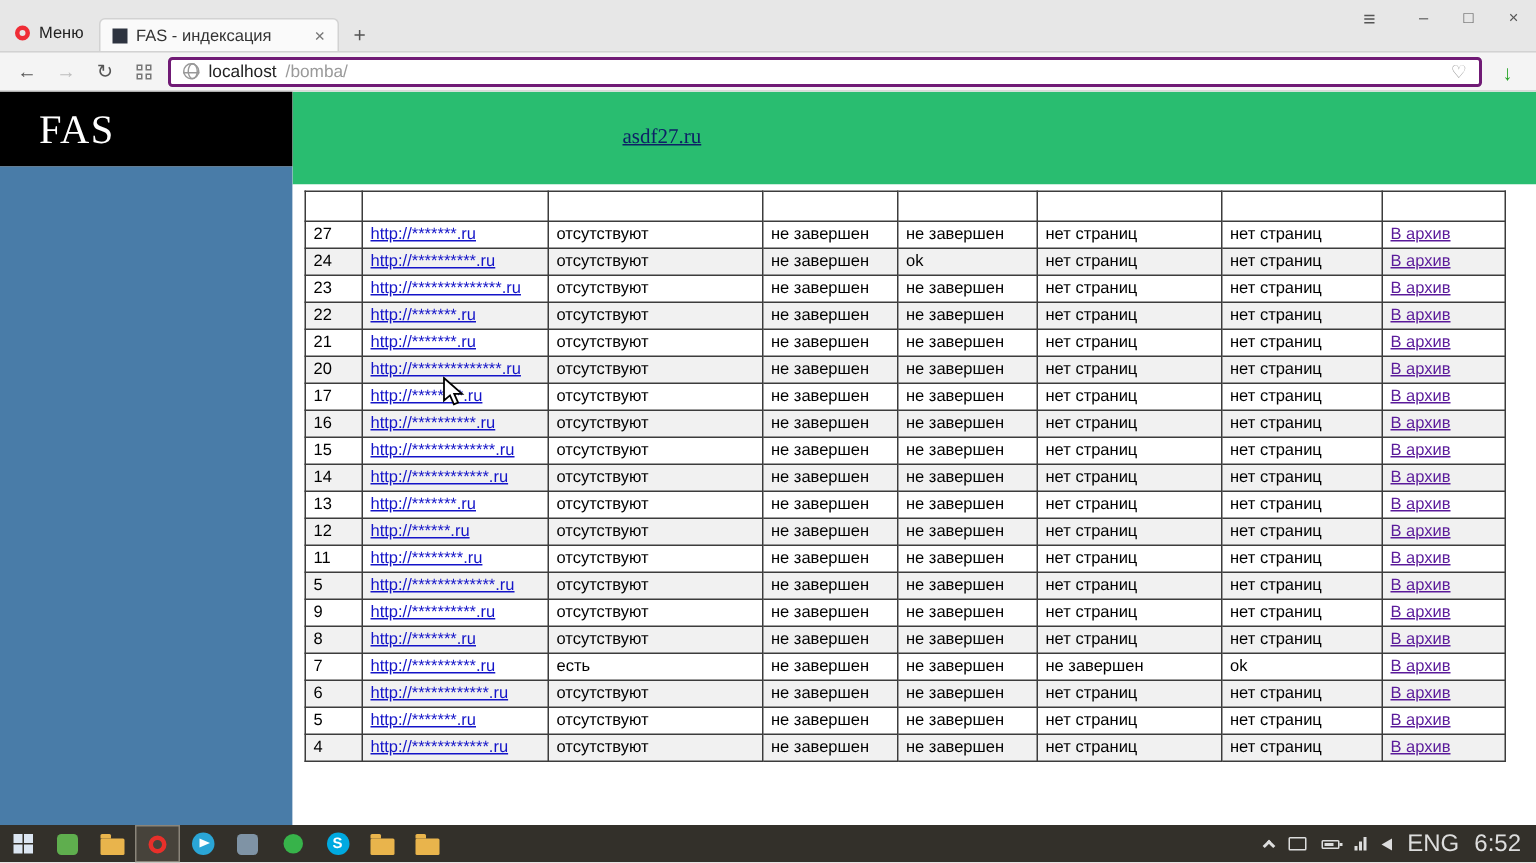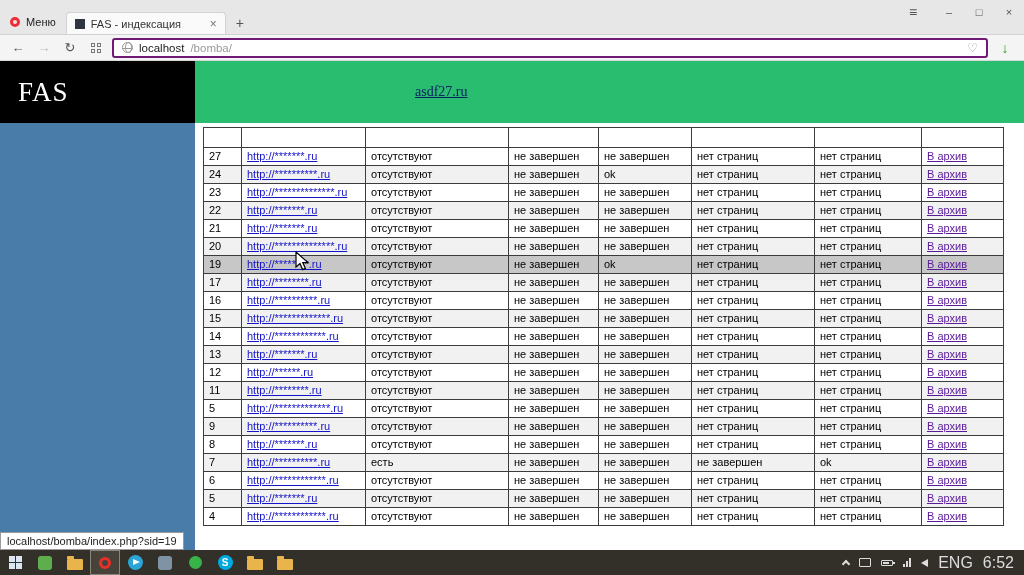--- a/index.html
+++ b/index.html
@@ -31,21 +31,21 @@
   .globe::before{content:"";position:absolute;left:50%;top:-1px;bottom:-1px;width:5px;margin-left:-2.5px;border:1px solid #999;border-radius:50%}
   .globe::after{content:"";position:absolute;left:-1px;right:-1px;top:50%;border-top:1px solid #999}
   .url-host{color:#222}
   .url-path{color:#9a9a9a}
   .heart{margin-left:auto;color:#999;font-size:12px;cursor:pointer}
   .download{width:22px;text-align:center;color:#28a428;font-size:14px;font-weight:bold;cursor:pointer;flex:none}
 
   
   .page{height:500px;display:flex;overflow:hidden}
   .sidebar{width:195px;flex:none;display:flex;flex-direction:column}
-  .logo-box{height:62px;background:#000;color:#fff;font-family:"Liberation Serif",serif;font-size:27px;display:flex;align-items:center;padding-left:18px;letter-spacing:1px}
+  .logo-box{height:50px;background:#000;color:#fff;font-family:"Liberation Serif",serif;font-size:27px;display:flex;align-items:center;padding-left:26px;letter-spacing:1px}
   .sidebar-body{flex:1;background:#497ca8}
   .content{flex:1;display:flex;flex-direction:column;overflow:hidden}
   .greenbar{height:62px;background:#29bd70;display:flex;align-items:center;padding-left:32px;font-family:"Liberation Serif",serif;font-size:14px}
   .nav-link{color:#0d2166;margin-right:26px;text-decoration:underline;cursor:pointer;white-space:nowrap}
   .domain-link{color:#0d2166;text-decoration:underline;margin-left:84px;cursor:pointer}
   .main{flex:1;background:#fff;padding:4px 6px 0 8px;overflow:hidden}
 
   
   .data-table{border-collapse:collapse;table-layout:fixed;width:800px;font-size:11px}
   .data-table th,.data-table td{border:1px solid #3c3c3c;padding:2px 5px;text-align:left;white-space:nowrap;overflow:hidden;line-height:13px}
@@ -222,30 +222,20 @@
               <tr>
                 <td>20</td>
                 <td><a href="#" class="url-link">http://**************.ru</a></td>
                 <td>отсутствуют</td>
                 <td>не завершен</td>
                 <td>не завершен</td>
                 <td>нет страниц</td>
                 <td>нет страниц</td>
                 <td><a href="#" class="archive-link">В архив</a></td>
               </tr>
-              <tr class="row-highlight">
-                <td>19</td>
-                <td><a href="#" class="url-link">http://********.ru</a></td>
-                <td>отсутствуют</td>
-                <td>не завершен</td>
-                <td>ok</td>
-                <td>нет страниц</td>
-                <td>нет страниц</td>
-                <td><a href="#" class="archive-link">В архив</a></td>
-              </tr>
               <tr>
                 <td>17</td>
                 <td><a href="#" class="url-link">http://********.ru</a></td>
                 <td>отсутствуют</td>
                 <td>не завершен</td>
                 <td>не завершен</td>
                 <td>нет страниц</td>
                 <td>нет страниц</td>
                 <td><a href="#" class="archive-link">В архив</a></td>
               </tr>
@@ -378,21 +368,20 @@
                 <td>нет страниц</td>
                 <td>нет страниц</td>
                 <td><a href="#" class="archive-link">В архив</a></td>
               </tr>
           </tbody>
         </table>
       </div>
     </div>
   </div>
 
-  <div class="status-tooltip">localhost/bomba/index.php?sid=19</div>
 
   <div class="taskbar">
     <div class="task-btn">
       <span class="winlogo">
           <i></i>
           <i></i>
           <i></i>
           <i></i>
         </span>
     </div>

